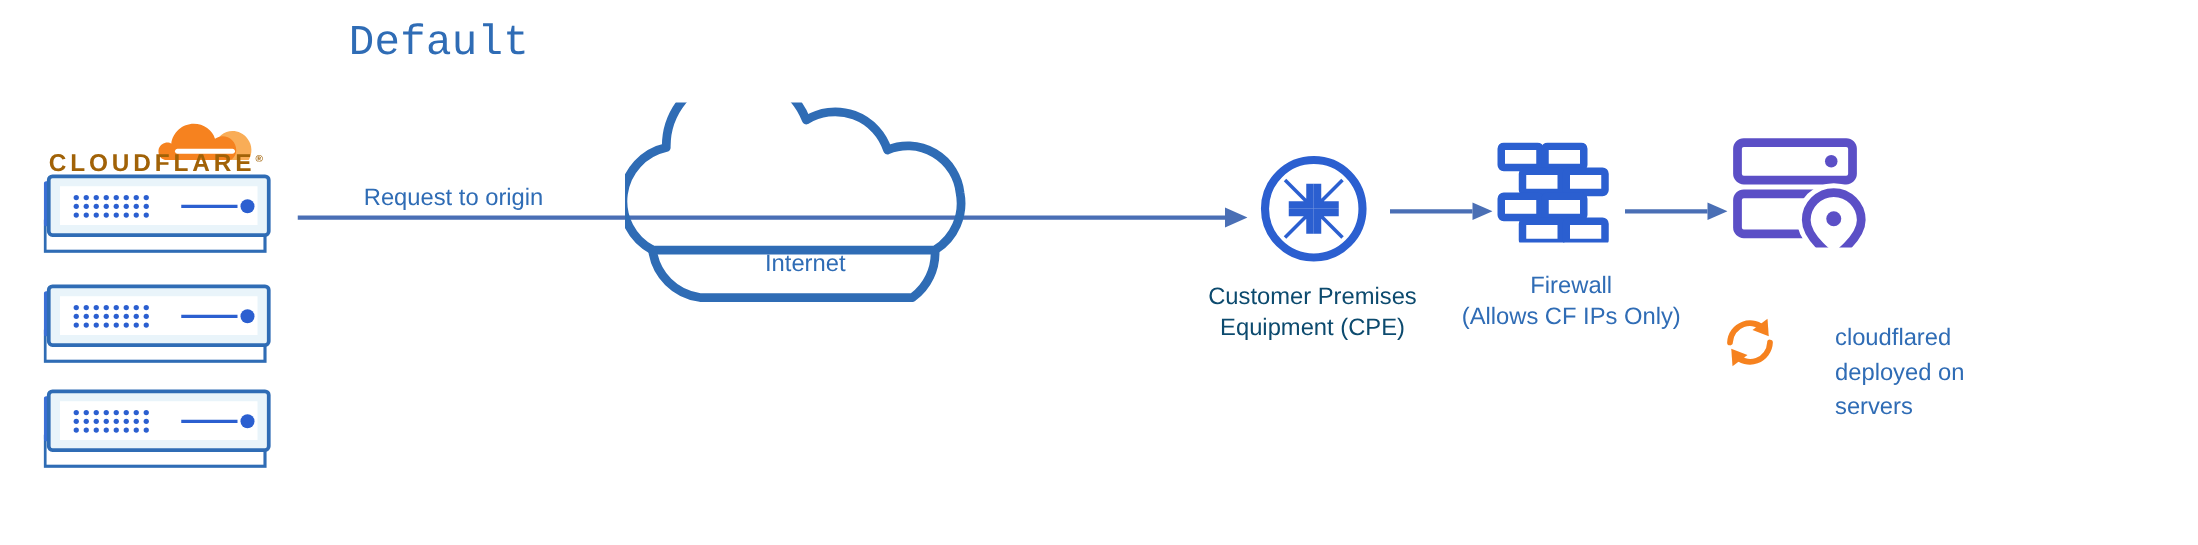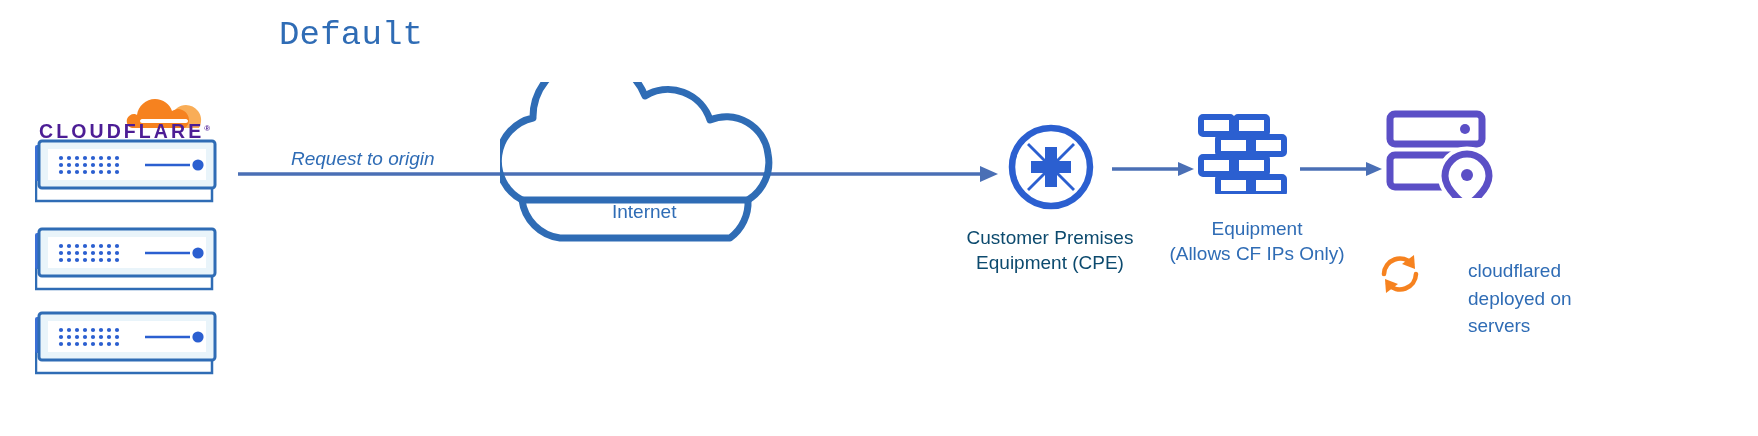--- a/index.html
+++ b/index.html
@@ -45,21 +45,21 @@
   }
   #cloudflare-wordmark {
     position: absolute;
     left: 39px;
     top: 120px;
     width: 186px;
     height: 22px;
     font-size: 19.5px;
     font-weight: 700;
     letter-spacing: 3.1px;
-    color: #4c1d95;
+    color: #a16207;
     white-space: nowrap;
     font-family: "Liberation Sans", sans-serif;
   }
   #cloudflare-wordmark sup {
     font-size: 8px;
     vertical-align: super;
     letter-spacing: 0;
   }
 
   
@@ -72,21 +72,20 @@
   #server-unit-2 { left: 35px; top: 227px; }
   #server-unit-3 { left: 35px; top: 311px; }
 
   
   .flow-label {
     position: absolute;
     color: #2f6cb5;
     font-size: 19px;
     white-space: nowrap;
     line-height: 1.32;
-    font-style: italic;
   }
   #label-request-to-origin { left: 291px; top: 146px; }
   #label-cf-ip            { left: 245px; top: 188px; }
 
   
   #main-arrow {
     position: absolute;
     left: 238px;
     top: 160px;
     width: 760px;
@@ -396,21 +395,21 @@
         <rect x="22" y="23" width="31" height="17" rx="2"></rect>
         <rect x="57" y="23" width="31" height="17" rx="2"></rect>
         <rect x="5" y="43" width="31" height="17" rx="2"></rect>
         <rect x="40" y="43" width="31" height="17" rx="2"></rect>
         <rect x="22" y="63" width="31" height="17" rx="2"></rect>
         <rect x="57" y="63" width="31" height="17" rx="2"></rect>
       </g>
     </svg>
   </div>
   <div id="label-firewall">
-    <div>Equipment</div>
+    <div>Firewall</div>
     <div>(Allows CF IPs Only)</div>
   </div>
 
   <div id="arrow-firewall-origin">
     <svg width="82" height="18" viewBox="0 0 82 18" xmlns="http://www.w3.org/2000/svg">
       <line x1="0" y1="9" x2="66" y2="9" stroke="#4a6fb5" stroke-width="3.4"></line>
       <polygon points="66,2 82,9 66,16" fill="#4a6fb5"></polygon>
     </svg>
   </div>
 

